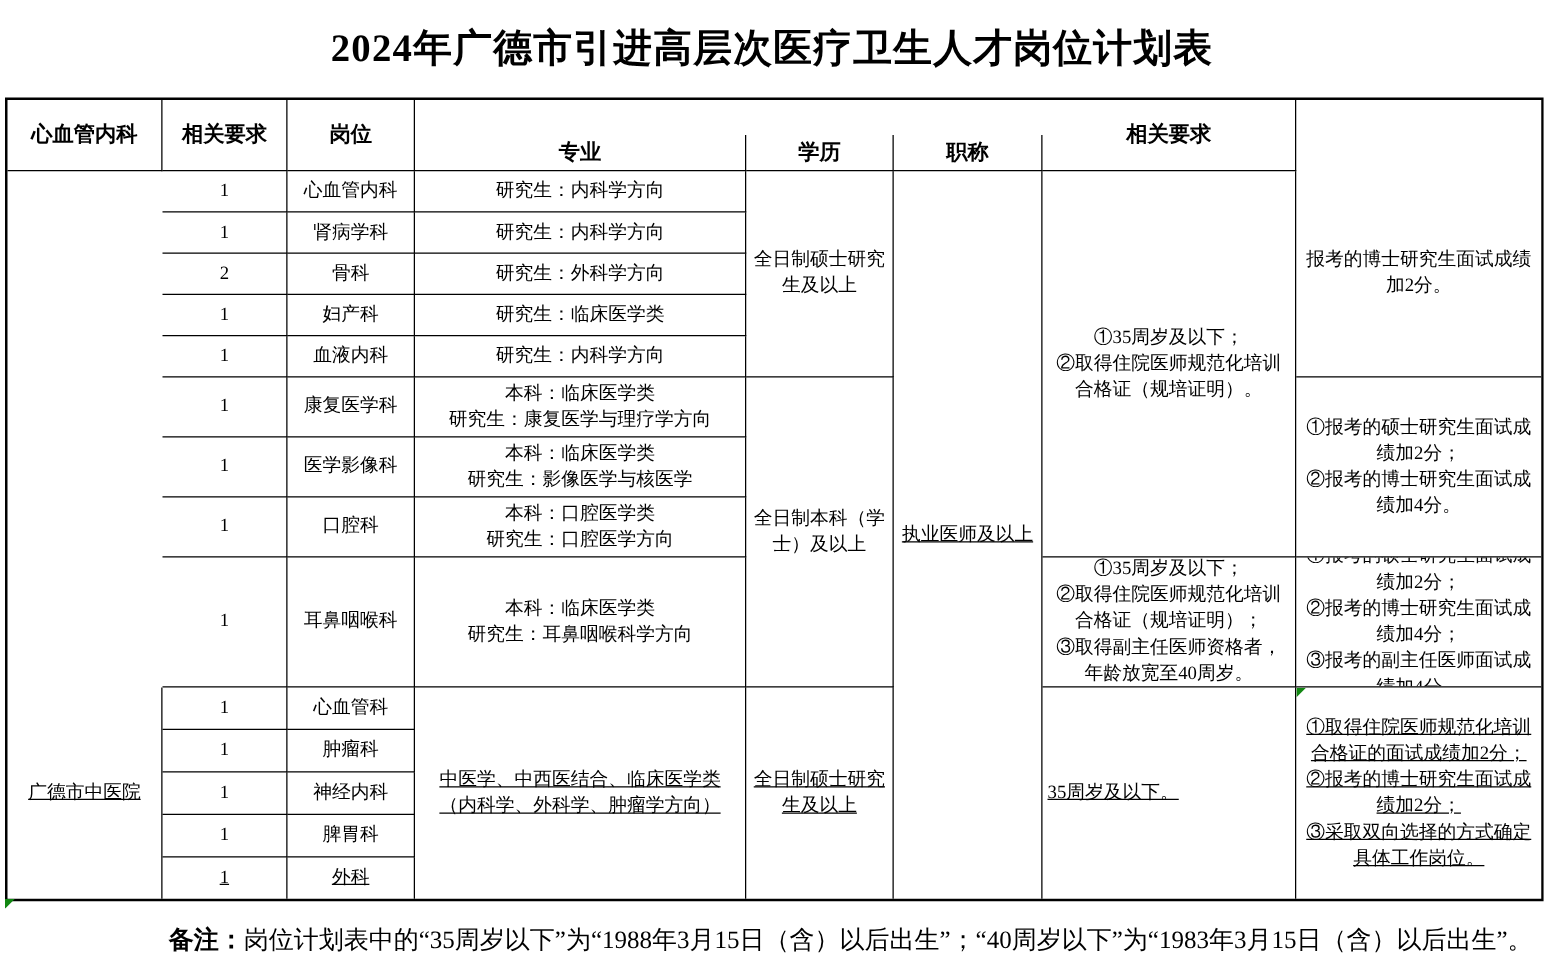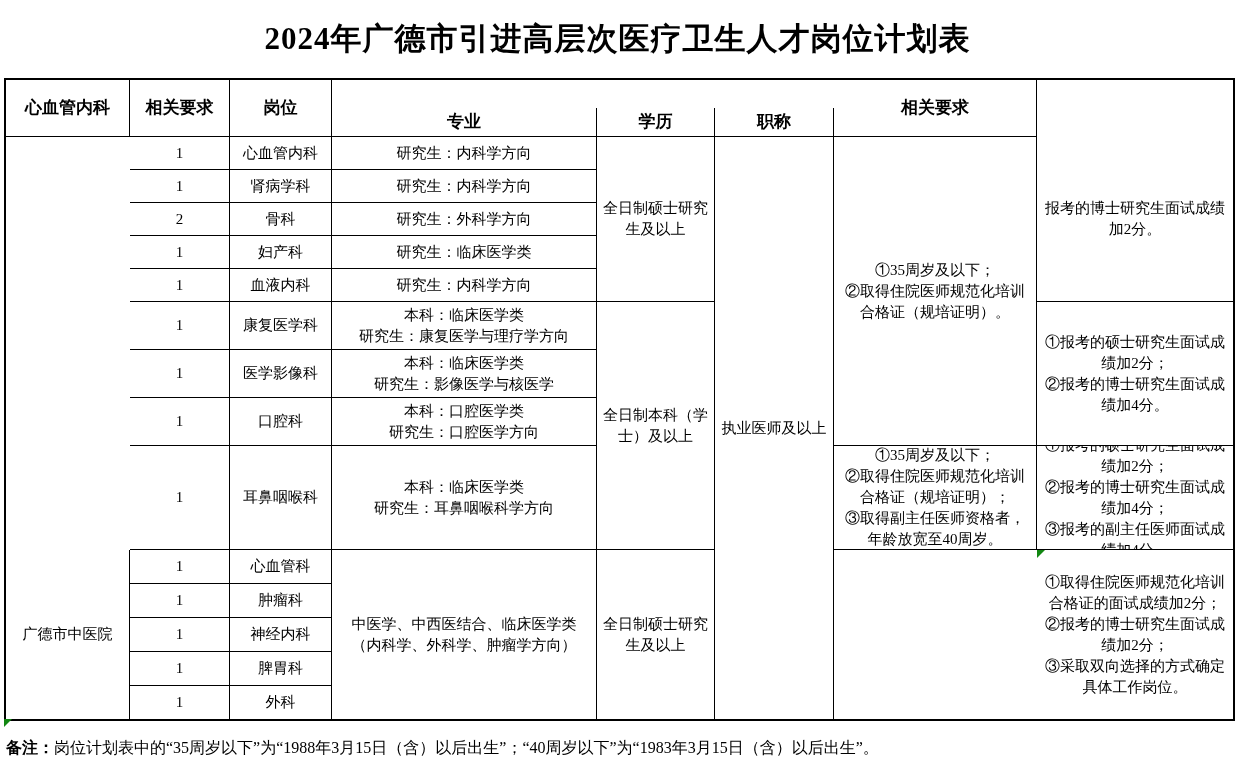--- a/index.html
+++ b/index.html
@@ -27,30 +27,30 @@
     border-right:1px solid #000;
     border-bottom:1px solid #000;
     display:flex;align-items:center;justify-content:center;
     text-align:center;font-size:15px;line-height:1.4;
     white-space:pre-line;overflow:hidden;
     padding:0 2px;position:relative;
   }
   .hd{font-weight:bold;font-size:17px;}
   .left{justify-content:flex-start;text-align:center;padding:0 4px;}
   .er{border-right:none;}
-  .eb{border-bottom:none;}
+  .eb{border-bottom:none;text-decoration:underline;}
   .tri{
     position:absolute;width:8px;height:8px;background:#128712;
     clip-path:polygon(0 0,100% 0,0 100%);
   }
   .tri-cell{top:0;left:0;}
   .tri-page{left:4px;top:719px;}
   .footnote{
     position:absolute;left:6px;top:738px;width:1220px;
-    font-size:16px;white-space:nowrap;
+    font-size:20px;white-space:nowrap;text-align:right;
   }
   .footnote b{font-weight:bold;}
 </style>
 </head>
 <body>
 
 <div class="title">2024年广德市引进高层次医疗卫生人才岗位计划表</div>
 
 <div class="grid">
 
@@ -114,20 +114,21 @@
   <div class="c" style="grid-area:8/5/12/6">全日制本科（学士）及以上</div>
   <div class="c eb" style="grid-area:12/5/17/6">全日制硕士研究生及以上</div>
 
   <div class="c eb" style="grid-area:3/6/17/7">执业医师及以上</div>
 
   <div class="c left" style="grid-area:3/7/11/8">①35周岁及以下；
 ②取得住院医师规范化培训合格证（规培证明）。</div>
   <div class="c left" style="grid-area:11/7/12/8">①35周岁及以下；
 ②取得住院医师规范化培训合格证（规培证明）；
 ③取得副主任医师资格者，年龄放宽至40周岁。</div>
+  <div class="c left eb" style="grid-area:12/7/17/8">35周岁及以下。</div>
 
   <div class="c left er" style="grid-area:3/8/8/9">报考的博士研究生面试成绩加2分。</div>
   <div class="c left er" style="grid-area:8/8/11/9">①报考的硕士研究生面试成绩加2分；
 ②报考的博士研究生面试成绩加4分。</div>
   <div class="c left er" style="grid-area:11/8/12/9">①报考的硕士研究生面试成绩加2分；
 ②报考的博士研究生面试成绩加4分；
 ③报考的副主任医师面试成绩加4分。</div>
   <div class="c left er eb" style="grid-area:12/8/17/9">①取得住院医师规范化培训合格证的面试成绩加2分；
 ②报考的博士研究生面试成绩加2分；
 ③采取双向选择的方式确定具体工作岗位。

